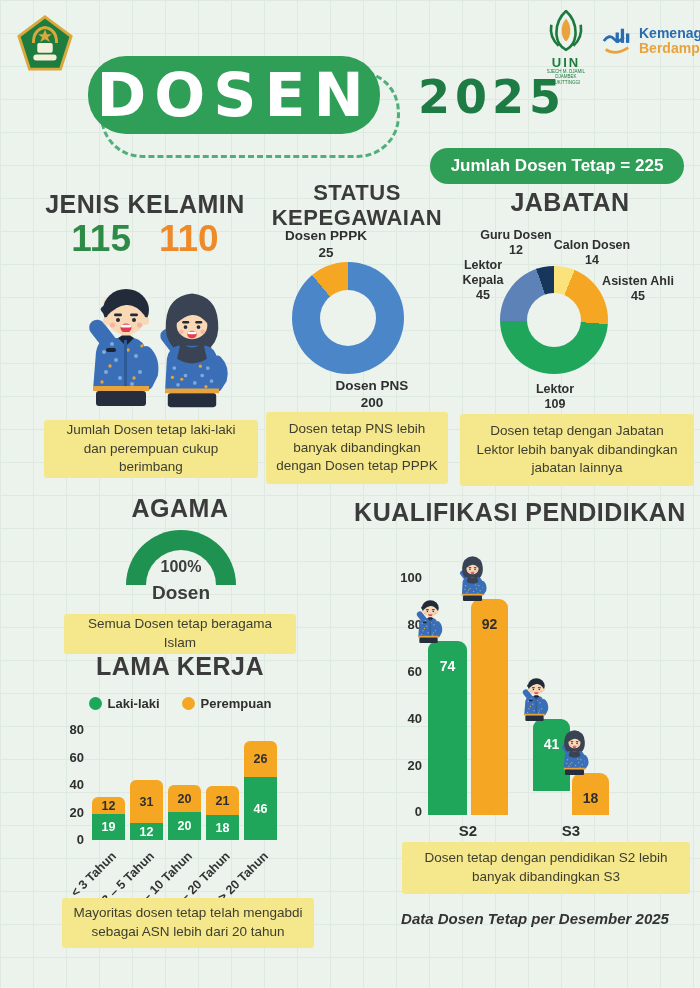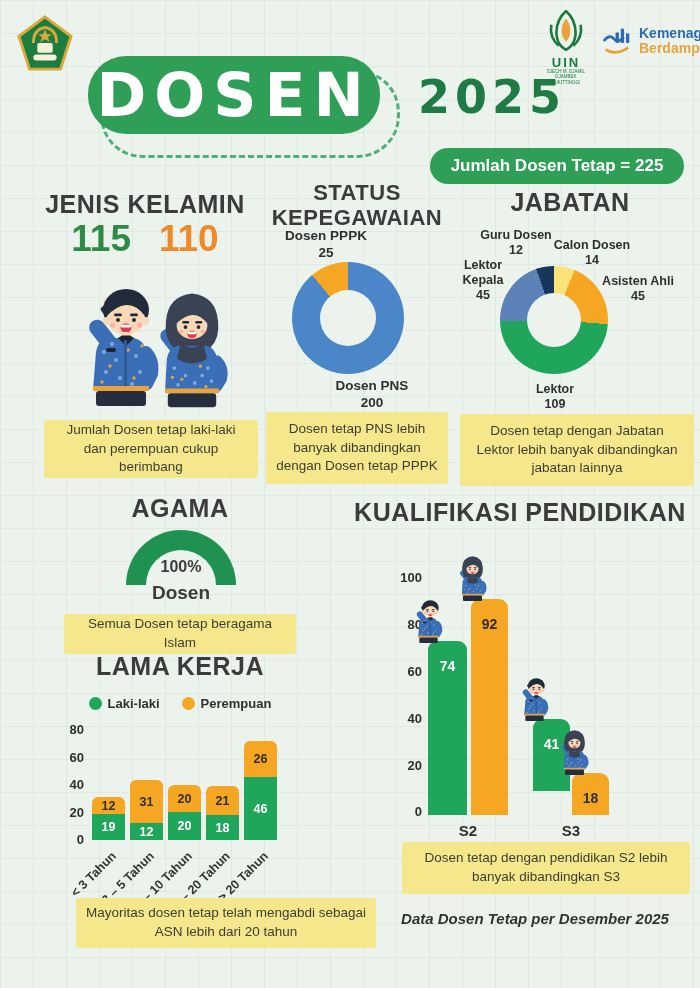--- a/index.html
+++ b/index.html
@@ -320,21 +320,21 @@
         <span>46</span>
       </div>
   </div>
 
   <div class="xlab" style="left:23px;top:849px">&lt; 3 Tahun</div>
   <div class="xlab" style="left:61px;top:849px">3 – 5 Tahun</div>
   <div class="xlab" style="left:99px;top:849px">6 – 10 Tahun</div>
   <div class="xlab" style="left:137px;top:849px">11 – 20 Tahun</div>
   <div class="xlab" style="left:175px;top:849px">&gt; 20 Tahun</div>
 
-  <div class="note" style="left:76px;top:898px;width:300px;height:50px">Mayoritas dosen tetap telah mengabdi sebagai ASN lebih dari 20 tahun</div>
+  <div class="note" style="left:62px;top:898px;width:252px;height:50px">Mayoritas dosen tetap telah mengabdi sebagai ASN lebih dari 20 tahun</div>
 
   <div class="abs sec-title" style="left:350px;top:498px;width:340px">KUALIFIKASI PENDIDIKAN</div>
 
   <div class="ytick" style="left:392px;top:570px;width:30px">100</div>
   <div class="ytick" style="left:392px;top:617px;width:30px">80</div>
   <div class="ytick" style="left:392px;top:664px;width:30px">60</div>
   <div class="ytick" style="left:392px;top:711px;width:30px">40</div>
   <div class="ytick" style="left:392px;top:758px;width:30px">20</div>
   <div class="ytick" style="left:392px;top:804px;width:30px">0</div>
 

